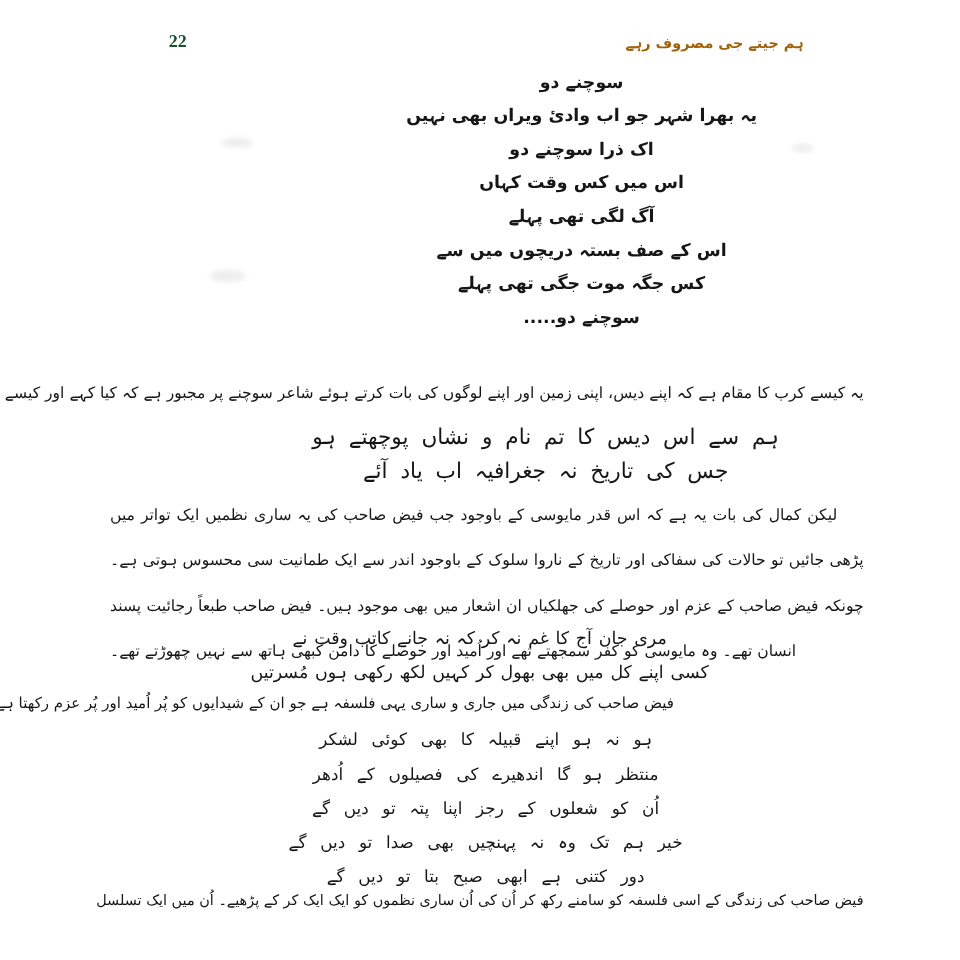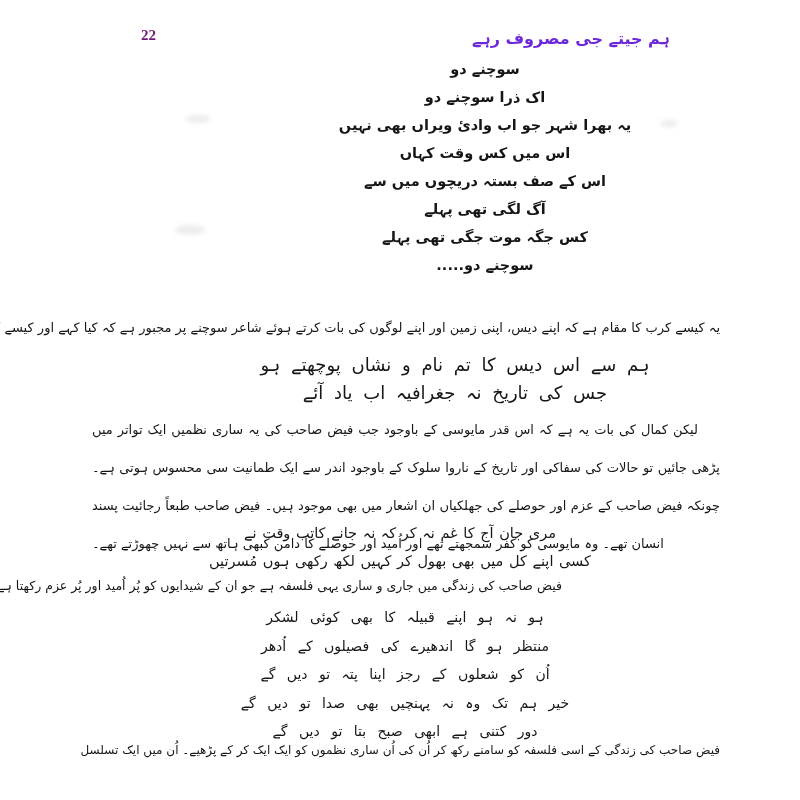--- a/index.html
+++ b/index.html
@@ -9,25 +9,25 @@
     font-family:"DejaVu Sans",sans-serif;color:#161616;direction:rtl;
   }
   
   .smudge{position:absolute;background:#ededed;border-radius:50%;filter:blur(2px);}
   .s1{left:185px;top:115px;width:26px;height:8px;}
   .s2{left:175px;top:225px;width:30px;height:10px;}
   .s3{left:660px;top:120px;width:18px;height:7px;}
 
   .pagenum{
     position:absolute;left:141px;top:27px;direction:ltr;
-    font-family:"Liberation Serif",serif;font-weight:bold;font-size:15px;color:#701a75;
+    font-family:"Liberation Serif",serif;font-weight:bold;font-size:15px;color:#14532d;
   }
   .header{
-    position:absolute;right:130px;top:29px;font-size:16px;font-weight:bold;
-    white-space:nowrap;color:#6d28d9;
+    position:absolute;right:130px;top:29px;font-size:12px;font-weight:bold;
+    white-space:nowrap;color:#a16207;
   }
   .poem1{
     position:absolute;left:280px;top:55px;width:410px;
     text-align:center;font-size:14.5px;line-height:28px;font-weight:700;
   }
   .pline{display:block;white-space:nowrap;}
   .prose{color:#161616;}
   .p1{
     position:absolute;left:90px;right:80px;top:320px;font-size:13px;
     text-align:justify;text-align-last:justify;white-space:nowrap;
@@ -66,25 +66,25 @@
   <div class="smudge s1"></div>
   <div class="smudge s2"></div>
   <div class="smudge s3"></div>
 
   <div class="pagenum">22</div>
 
   <div class="header">ہم جیتے جی مصروف رہے</div>
 
   <div class="poem1">
     <span class="pline">سوچنے دو</span>
+    <span class="pline">یہ بھرا شہر جو اب وادیٔ ویراں بھی نہیں</span>
     <span class="pline">اک ذرا سوچنے دو</span>
-    <span class="pline">یہ بھرا شہر جو اب وادیٔ ویراں بھی نہیں</span>
     <span class="pline">اس میں کس وقت کہاں</span>
+    <span class="pline">آگ لگی تھی پہلے</span>
     <span class="pline">اس کے صف بستہ دریچوں میں سے</span>
-    <span class="pline">آگ لگی تھی پہلے</span>
     <span class="pline">کس جگہ موت جگی تھی پہلے</span>
     <span class="pline">سوچنے دو.....</span>
   </div>
 
   <div class="prose p1">یہ کیسے کرب کا مقام ہے کہ اپنے دیس، اپنی زمین اور اپنے لوگوں کی بات کرتے ہوئے شاعر سوچنے پر مجبور ہے کہ کیا کہے اور کیسے کہے۔</div>
 
   <div class="v1">
     <span class="vline">ہم سے اس دیس کا تم نام و نشاں پوچھتے ہو</span>
     <span class="vline">جس کی تاریخ نہ جغرافیہ اب یاد آئے</span>
   </div>

